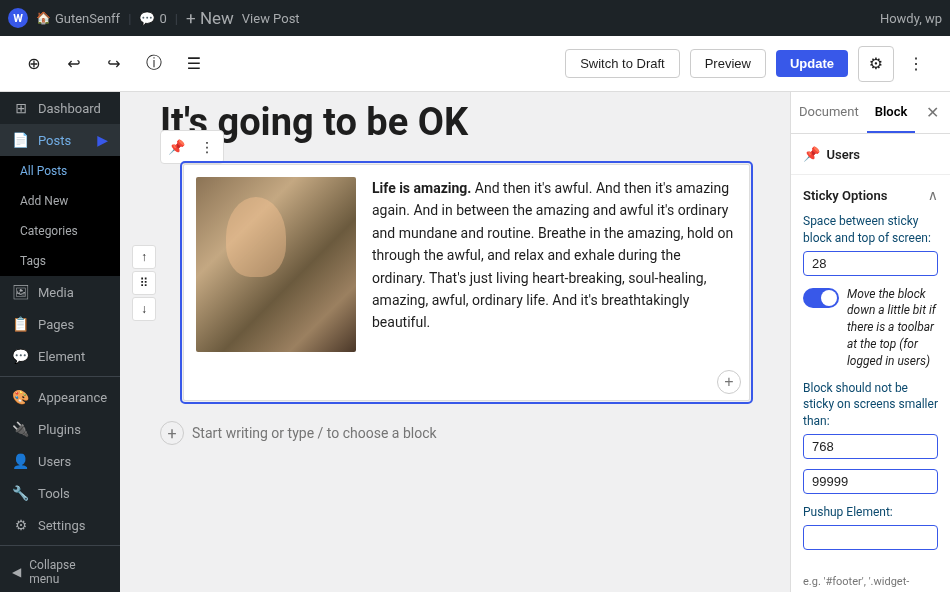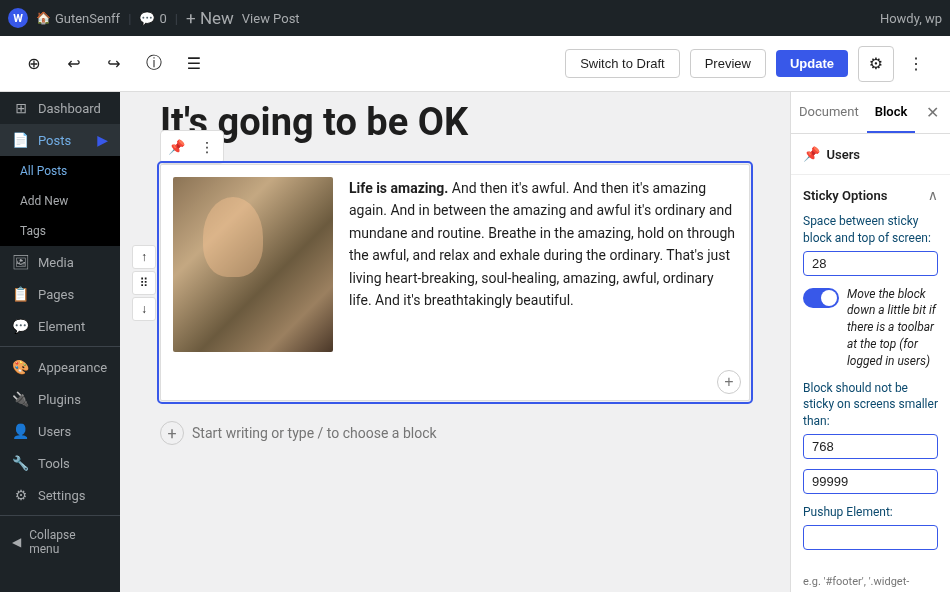--- a/index.html
+++ b/index.html
@@ -418,20 +418,21 @@
       font-size: 11px;
       color: #757575;
       margin-top: 20px;
       line-height: 1.4;
     }
 
     
     .block-active-outline {
       outline: 2px solid #3858e9;
       outline-offset: 1px;
+      margin-left: 23px;
     }
   </style>
 </head>
 <body>
 
 <div class="top-bar">
   <div class="top-bar-logo">W</div>
   <span class="top-bar-site">
     <span style="font-size:12px;">🏠</span>
     <span>GutenSenff</span>
@@ -489,20 +490,23 @@
       <span style="margin-left:auto;color:#3858e9;font-size:14px;">▶</span>
     </div>
     <div class="sidebar-submenu">
       <div class="sidebar-item active" style="background:none;color:#72aee6;">
         <span>All Posts</span>
       </div>
       <div class="sidebar-item" style="color:#a7aaad;">
         <span>Add New</span>
       </div>
       <div class="sidebar-item" style="color:#a7aaad;">
+        <span>Categories</span>
+      </div>
+      <div class="sidebar-item" style="color:#a7aaad;">
         <span>Tags</span>
       </div>
     </div>
     <div class="sidebar-item">
       <span class="sidebar-item-icon">🖼</span>
       <span>Media</span>
     </div>
     <div class="sidebar-item">
       <span class="sidebar-item-icon">📋</span>
       <span>Pages</span>

